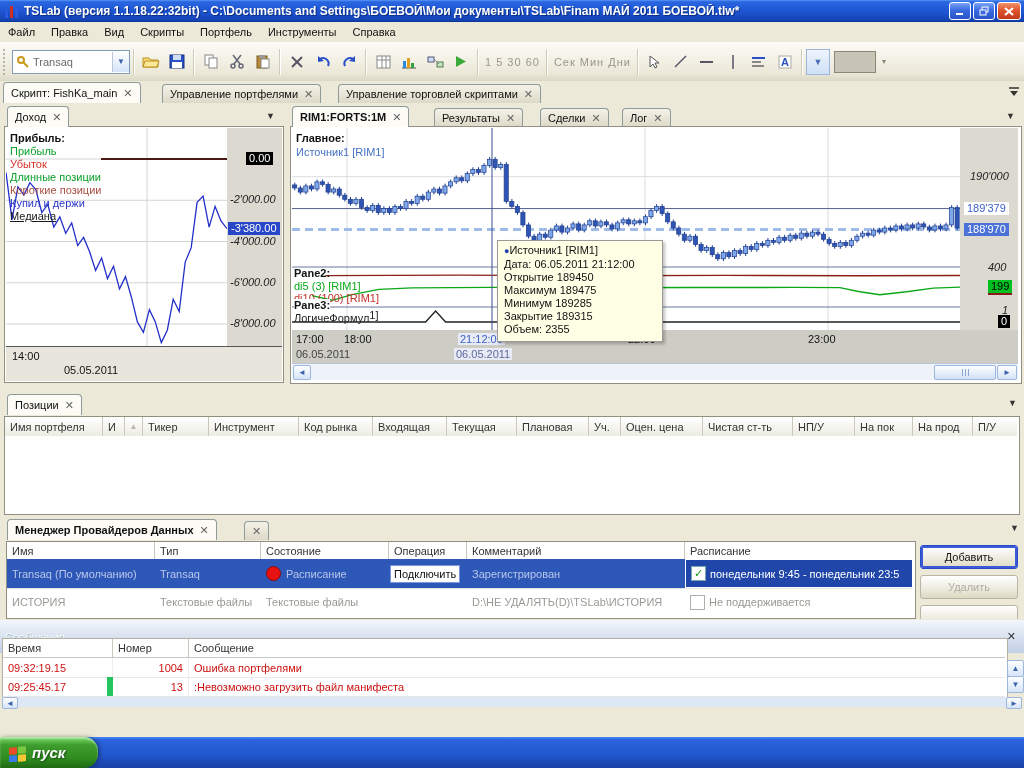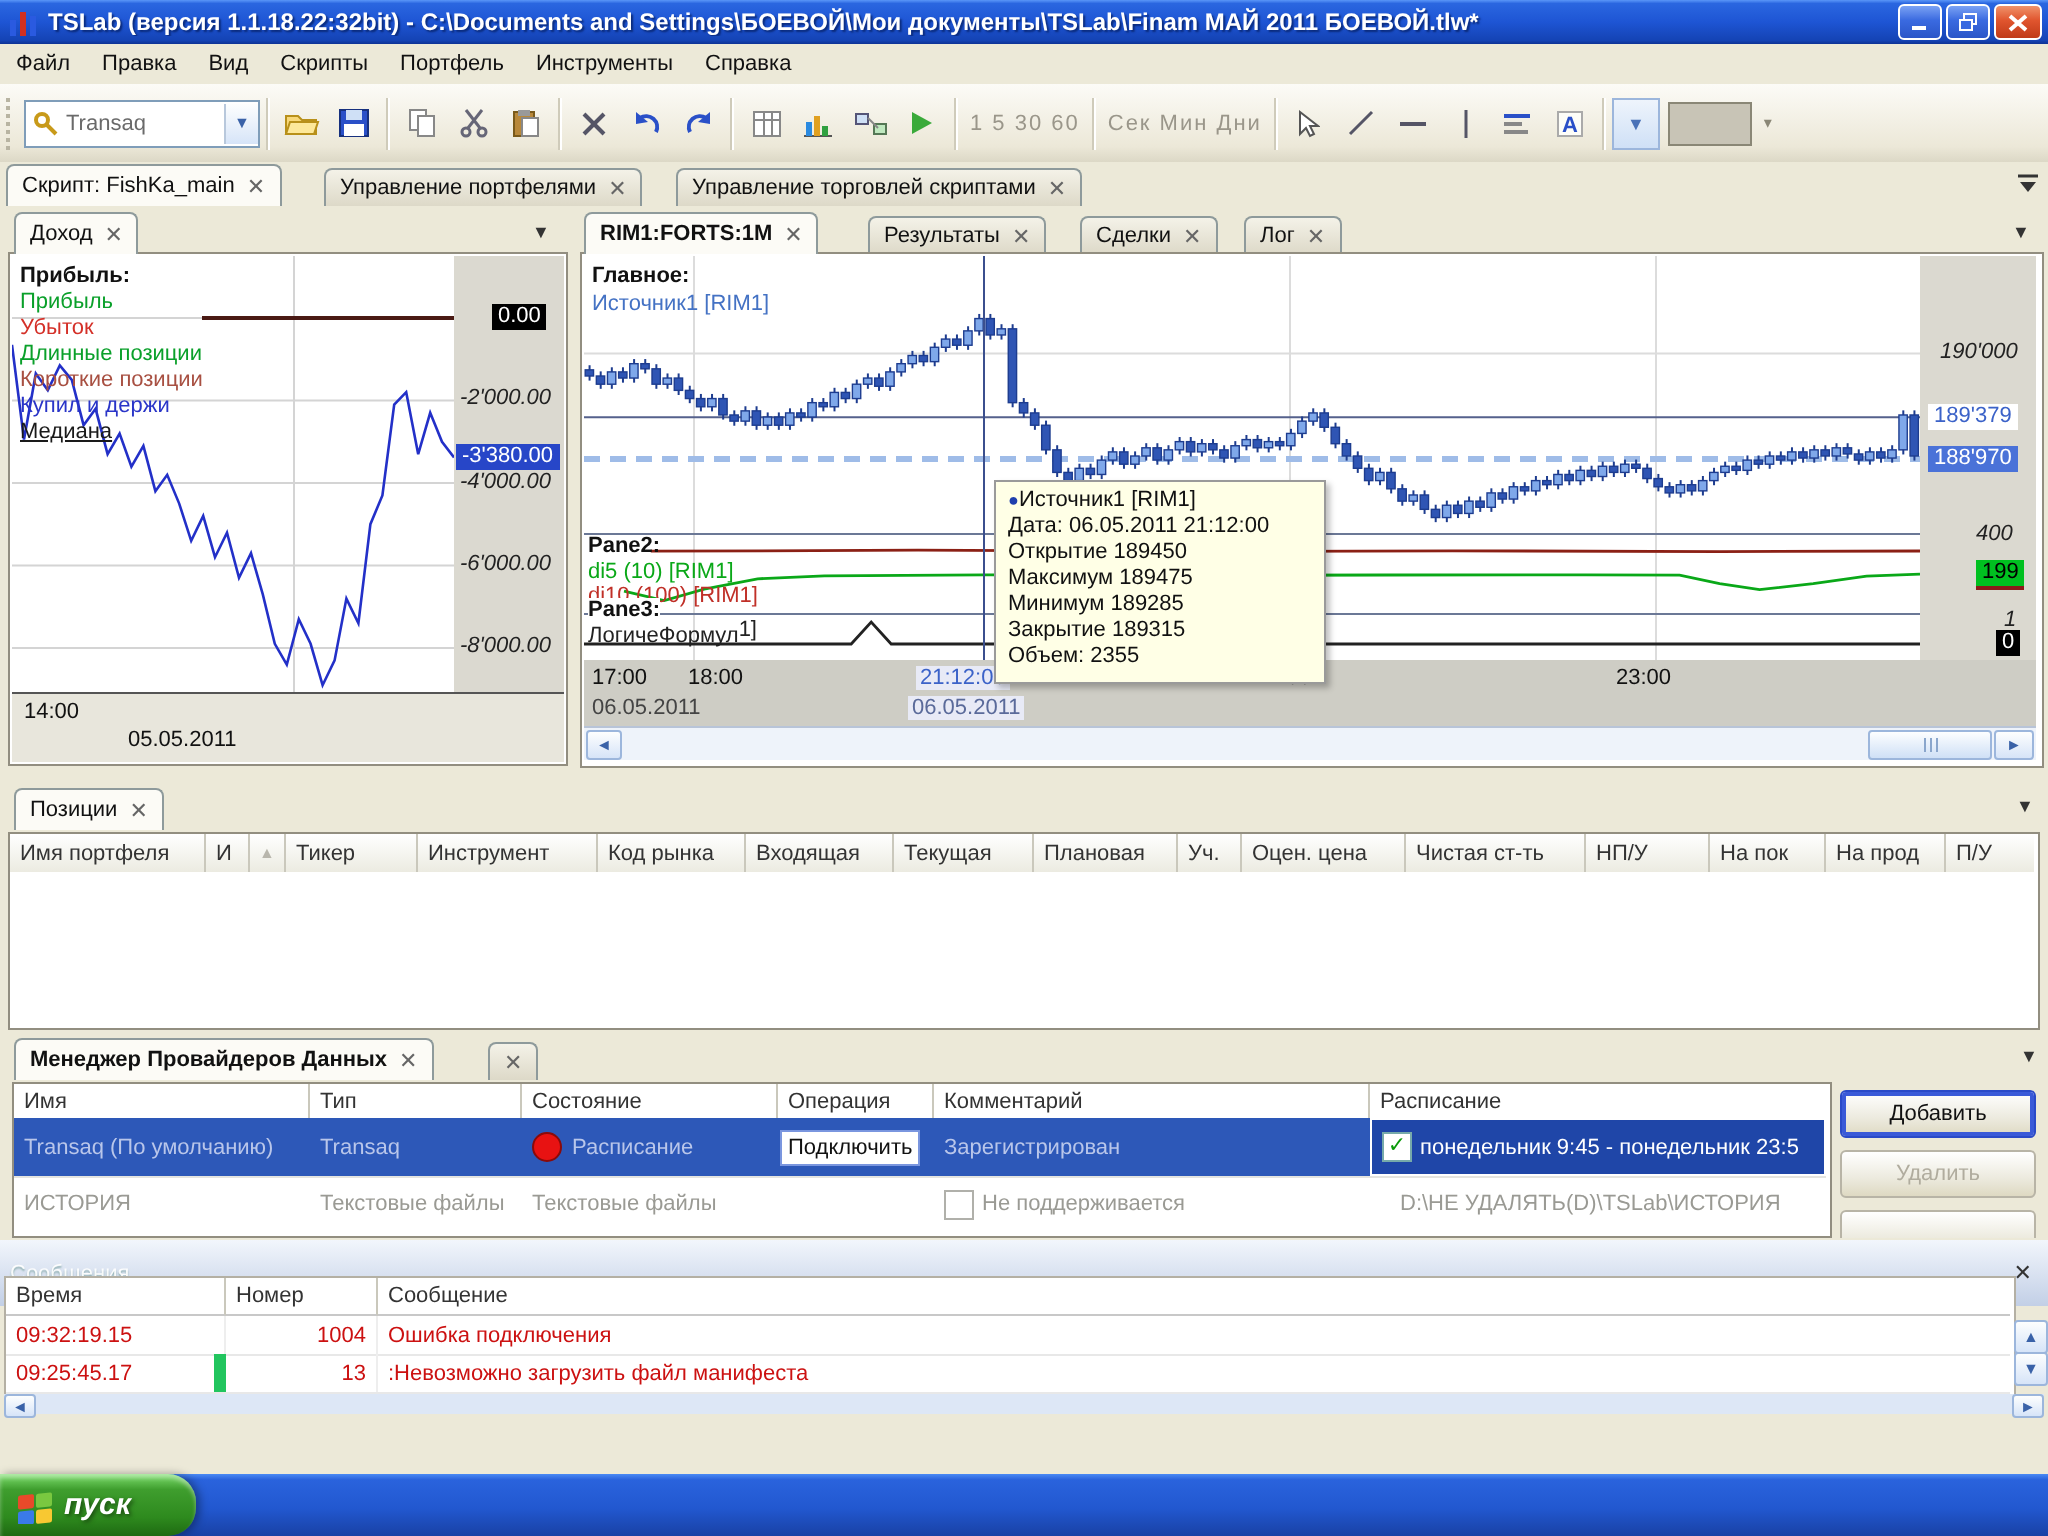--- a/index.html
+++ b/index.html
@@ -568,21 +568,21 @@
         <polyline points="33.4,147.6 167.0,147.1 300.6,147.8 434.2,147.4 567.8,147.8 668.0,147.5" fill="none" stroke="#8b2015" stroke-width="1.4"></polyline>
         <polyline points="0.0,194.0 133.6,194.0 143.6,183.0 153.6,194.0 668.0,194.0" fill="none" stroke="#222" stroke-width="1.4"></polyline>
         <line x1="200" y1="0" x2="200" y2="202" stroke="#3b4f8e"></line>
       </svg>
 
     <div class="abs" style="left:672px;top:25px;width:58px;height:202px;background:#dbd9d0"></div>
 
     <div class="pl" style="left:8px;top:29px;font-weight:bold">Главное:</div>
     <div class="pl" style="left:8px;top:43px;color:#4472c4">Источник1 [RIM1]</div>
     <div class="pl" style="left:6px;top:164px;font-weight:bold">Pane2:</div>
-    <div class="pl" style="left:6px;top:177px;color:#0aa818">di5 (10) [RIM1]</div>
+    <div class="pl" style="left:6px;top:177px;color:#0aa818">di5 (3) [RIM1]</div>
     <div class="pl" style="left:6px;top:189px;color:#c03028">di10 (100) [RIM1]</div>
     <div class="pl" style="left:6px;top:196px;font-weight:bold;background:#fff">Pane3:</div>
     <div class="pl" style="left:6px;top:209px;color:#222"><span>ЛогичеФормул</span><span style="position:relative;top:-3px">1]</span></div>
 
     <div class="axlbl" style="left:682px;top:67px">190'000</div>
     <div class="badge" style="left:676px;top:99px;background:#fff;color:#3b62c8">189'379</div>
     <div class="badge" style="left:676px;top:120px;background:#4a72d8;color:#fff">188'970</div>
     <div class="axlbl" style="left:700px;top:158px">400</div>
     <div class="badge" style="left:700px;top:177px;background:#00c020;color:#000;border-bottom:2px solid #8b1a1a">199</div>
     <div class="axlbl" style="left:714px;top:201px">1</div>
@@ -683,25 +683,25 @@
         <span style="width:13px;height:13px;background:#fff;border:1px solid #7aa;color:#0a9a0a;font-weight:bold;font-size:11px;line-height:12px;text-align:center;margin-right:4px;flex:none">✓</span>
         <span class="nowrap">понедельник 9:45 - понедельник 23:5</span>
       </div>
     </div>
 
     <div class="hrow" style="left:5px;top:70px;width:906px;height:26px;background:#fff;color:#9a9a94;border-top:1px solid #e4e4e0">
       <div class="cell" style="width:148px">ИСТОРИЯ</div>
       <div class="cell" style="width:106px">Текстовые файлы</div>
       <div class="cell" style="width:128px;justify-content:flex-start">Текстовые файлы</div>
       <div class="cell" style="width:78px"></div>
+      <div class="cell" style="width:218px">D:\НЕ УДАЛЯТЬ(D)\TSLab\ИСТОРИЯ</div>
       <div class="cell" style="flex:1">
         <span style="width:13px;height:13px;background:#fff;border:1px solid #b0b0aa;margin-right:4px;flex:none"></span>
         <span class="nowrap">Не поддерживается</span>
       </div>
-      <div class="cell" style="width:218px">D:\НЕ УДАЛЯТЬ(D)\TSLab\ИСТОРИЯ</div>
     </div>
 
     <div class="xpbtn default abs" style="left:918px;top:27px;width:96px">Добавить</div>
     <div class="xpbtn disabled abs" style="left:918px;top:57px;width:96px">Удалить</div>
     <div class="xpbtn disabled abs" style="left:918px;top:87px;width:96px"></div>
   </div>
 
   <div class="abs" style="left:0;top:620px;width:1024px;height:87px;background:#ece9d8">
     <div class="abs" style="left:0;top:0;width:1024px;height:33px;background:linear-gradient(180deg,#f2f6fc,#c2cfe6);display:flex;align-items:center">
       <span style="margin-left:5px;color:rgba(255,255,255,.92);text-shadow:0 1px 1px #8aa">Сообщения</span>
@@ -709,21 +709,21 @@
     </div>
     <div class="abs" style="left:2px;top:18px;width:1004px;height:59px;background:#fff;border:1px solid #b4b0a4">
       <div class="hrow" style="left:0;top:0;width:1002px">
         <div class="hcell" style="width:110px;background:#fff;border-bottom:1px solid #c8c8c8">Время</div>
         <div class="hcell" style="width:76px;background:#fff;border-bottom:1px solid #c8c8c8">Номер</div>
         <div class="hcell" style="flex:1;background:#fff;border-right:none;border-bottom:1px solid #c8c8c8">Сообщение</div>
       </div>
       <div class="hrow" style="left:0;top:19px;width:1002px;height:19px;color:#cc1111;border-bottom:1px solid #e8e8e8">
         <div class="cell" style="width:110px;border-right:1px solid #eee">09:32:19.15</div>
         <div class="cell" style="width:76px;justify-content:flex-end;border-right:1px solid #eee">1004</div>
-        <div class="cell" style="flex:1">Ошибка подключения</div>
+        <div class="cell" style="flex:1">Ошибка портфелями</div>
       </div>
       <div class="hrow" style="left:0;top:38px;width:1002px;height:19px;color:#cc1111;border-bottom:1px solid #e8e8e8">
         <div class="cell" style="width:110px;border-right:6px solid #22c55e">09:25:45.17</div>
         <div class="cell" style="width:76px;justify-content:flex-end;border-right:1px solid #eee">13</div>
         <div class="cell" style="flex:1">:Невозможно загрузить файл манифеста</div>
       </div>
     </div>
     <div class="sbtn abs" style="left:1007px;top:40px;width:15px;height:15px">▲</div>
     <div class="sbtn abs" style="left:1007px;top:56px;width:15px;height:15px">▼</div>
     <div class="abs" style="left:2px;top:77px;width:1020px;height:10px;background:#dde7f6">

